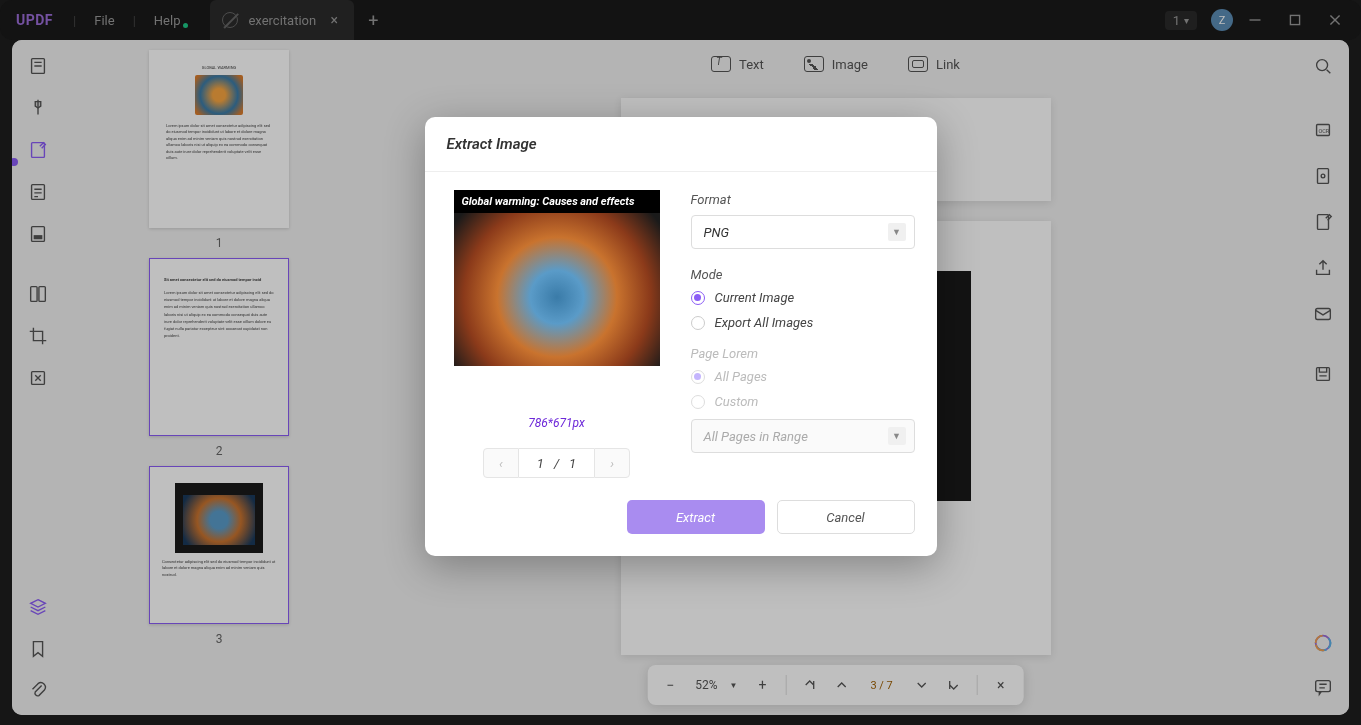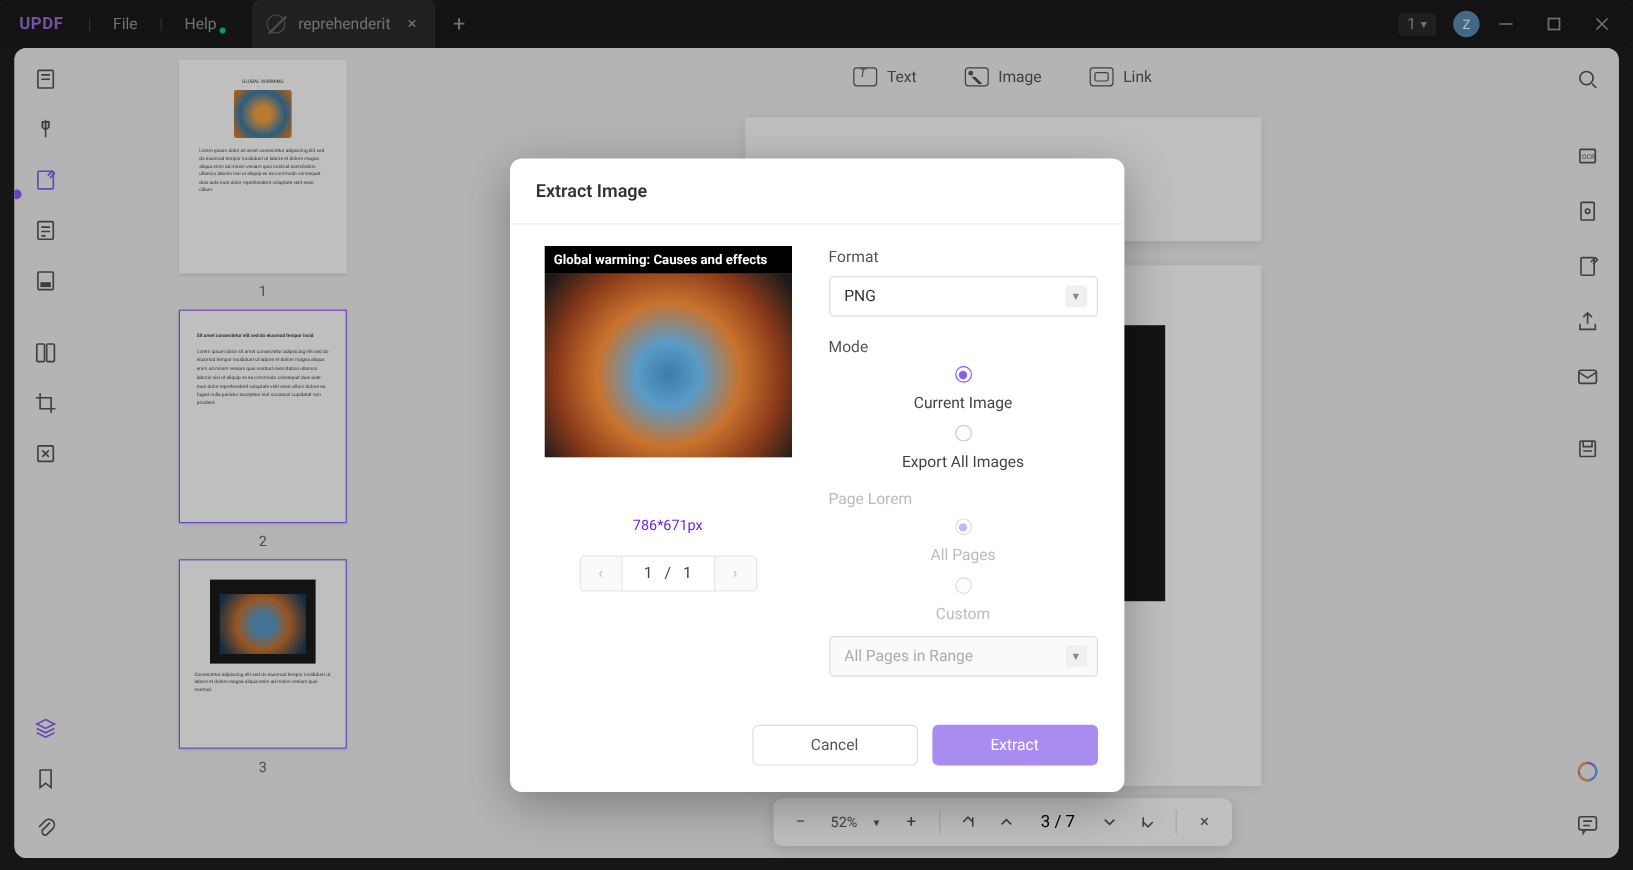--- a/index.html
+++ b/index.html
@@ -47,42 +47,42 @@
   .page.p2 { width:430px; height:560px; padding:40px 35px; font-size:9px; color:#222;}
   .page-img { width:270px; height:230px; background:#1a1a1a; margin:10px auto; display:flex; align-items:center; justify-content:center; color:#fff; font-size:11px; font-weight:bold; text-align:center; padding:10px;}
   
   .right-rail { width:52px; background:#f0f0f0; display:flex; flex-direction:column; align-items:center; padding-top:14px; gap:22px;}
   .rr-bottom { margin-top:auto; margin-bottom:16px; display:flex; flex-direction:column; gap:20px; align-items:center;}
   
   .bottom-bar { position:absolute; bottom:10px; left:50%; transform:translateX(-50%); background:#fff; border-radius:8px; box-shadow:0 2px 12px rgba(0,0,0,0.15); height:40px; display:flex; align-items:center; padding:0 10px; gap:6px;}
   .bb-btn { width:26px; height:26px; display:flex; align-items:center; justify-content:center; color:#555; cursor:pointer; font-size:14px;}
   .bb-sep { width:1px; height:20px; background:#ddd; margin:0 4px;}
   .zoom-sel { display:flex; align-items:center; gap:4px; font-size:12px; color:#555; padding:0 6px;}
-  .page-ind { font-size:14px; color:#000000; padding:0 10px;}
+  .page-ind { font-size:11px; color:#a16207; padding:0 10px;}
   
   .overlay { position:absolute; inset:0; background:rgba(0,0,0,0.25); z-index:100;}
-  .modal { position:absolute; top:132px; left:50%; transform:translateX(-50%); width:512px; background:#fff; border-radius:10px; box-shadow:0 10px 40px rgba(0,0,0,0.3); z-index:101;}
+  .modal { position:absolute; top:117px; left:50%; transform:translateX(-50%); width:512px; background:#fff; border-radius:10px; box-shadow:0 10px 40px rgba(0,0,0,0.3); z-index:101;font-style:italic;}
   .modal-header { padding:18px 22px; border-bottom:1px solid #eee; font-weight:600; font-size:15px; color:#333;}
   .modal-body { padding:18px 22px 10px; display:flex; gap:24px;}
   .modal-left { width:220px; display:flex; flex-direction:column; align-items:center;}
   .preview-img { width:206px; height:176px; background:linear-gradient(135deg,#8b3a1a 0%,#c9732e 30%,#2e5c8b 70%,#1a3a5c 100%); position:relative; display:flex; flex-direction:column;}
   .preview-title { background:#000; color:#fff; font-size:11px; font-weight:bold; padding:5px 8px; text-align:left;}
   .preview-body { flex:1; background:radial-gradient(circle at 50% 55%, #3a7ba8 0%, #5a9bc8 20%, #c9732e 45%, #8b3a1a 70%, #1a1a1a 95%); position:relative;}
   .dim-label { font-size:12px; color:#6d28d9; margin-top:50px;}
   .pager { display:flex; align-items:center; gap:0; margin-top:18px;}
   .pager-btn { width:36px; height:30px; border:1px solid #e5e5e5; background:#fafafa; display:flex; align-items:center; justify-content:center; color:#bbb; font-size:13px;}
   .pager-mid { display:flex; align-items:center; gap:10px; padding:0 18px; height:30px; border-top:1px solid #e5e5e5; border-bottom:1px solid #e5e5e5; font-size:13px; color:#444; background:#fff;}
   
   .modal-right { flex:1;}
   .field-label { font-size:13px; color:#555; margin-bottom:8px; margin-top:2px;}
   .field-label.disabled { color:#bbb;}
   .select-box { border:1px solid #ddd; border-radius:4px; height:34px; display:flex; align-items:center; padding:0 12px; font-size:13px; color:#333; position:relative; margin-bottom:18px;text-align:center;}
   .select-box.disabled { color:#aaa; background:#fafafa;}
   .select-arrow { position:absolute; right:8px; width:18px; height:18px; background:#f0f0f0; border-radius:2px; display:flex; align-items:center; justify-content:center; font-size:9px; color:#888;}
-  .radio-row { display:flex; align-items:center; gap:10px; font-size:13px; color:#444; margin-bottom:10px; cursor:pointer;flex-direction:column;}
+  .radio-row { display:flex; align-items:center; gap:10px; font-size:13px; color:#444; margin-bottom:10px; cursor:pointer;}
   .radio-row.disabled { color:#bbb;}
   .radio { width:14px; height:14px; border:1.5px solid #ccc; border-radius:50%; display:flex; align-items:center; justify-content:center;}
   .radio.checked { border-color:#8b5cf6;}
   .radio.checked::after { content:''; width:7px; height:7px; background:#8b5cf6; border-radius:50%;}
   .radio.disabled { border-color:#ddd;}
   .radio.disabled.checked::after { background:#c4b5fd;}
   .input-box { border:1px solid #ddd; border-radius:4px; height:34px; display:flex; align-items:center; padding:0 12px; font-size:13px; color:#888; position:relative; margin-bottom:12px; margin-top:6px;}
   .input-box.disabled { background:#fafafa;}
   .help-icon { position:absolute; right:10px; width:16px; height:16px; border:1px solid #ccc; border-radius:50%; font-size:10px; display:flex; align-items:center; justify-content:center; color:#aaa;}
   
@@ -102,21 +102,21 @@
 <body>
 
 <div class="titlebar">
   <span class="logo">UPDF</span>
   <span class="tb-sep">|</span>
   <span class="tb-menu">File</span>
   <span class="tb-sep">|</span>
   <span class="tb-menu"><span>Help</span><span class="help-dot"></span></span>
   <div class="tab">
     <span class="tab-icon"></span>
-    <span>reprehenderit</span>
+    <span>exercitation</span>
     <span class="tab-close">×</span>
   </div>
   <span class="tab-add">+</span>
   <div class="tb-right">
     <div class="user-badge">
       <span>1</span>
       <span style="font-size:10px;">▾</span>
     </div>
     <div class="avatar">Z</div>
     <div class="win-btn">
@@ -415,16 +415,16 @@
         <span class="radio disabled"></span>
         <span>Custom</span>
       </div>
       <div class="select-box disabled">
         <span>All Pages in Range</span>
         <span class="select-arrow">▼</span>
       </div>
     </div>
   </div>
   <div class="modal-footer">
+    <div class="btn btn-primary">Extract</div>
     <div class="btn btn-secondary">Cancel</div>
-    <div class="btn btn-primary">Extract</div>
   </div>
 </div>
 
 </body></html>

